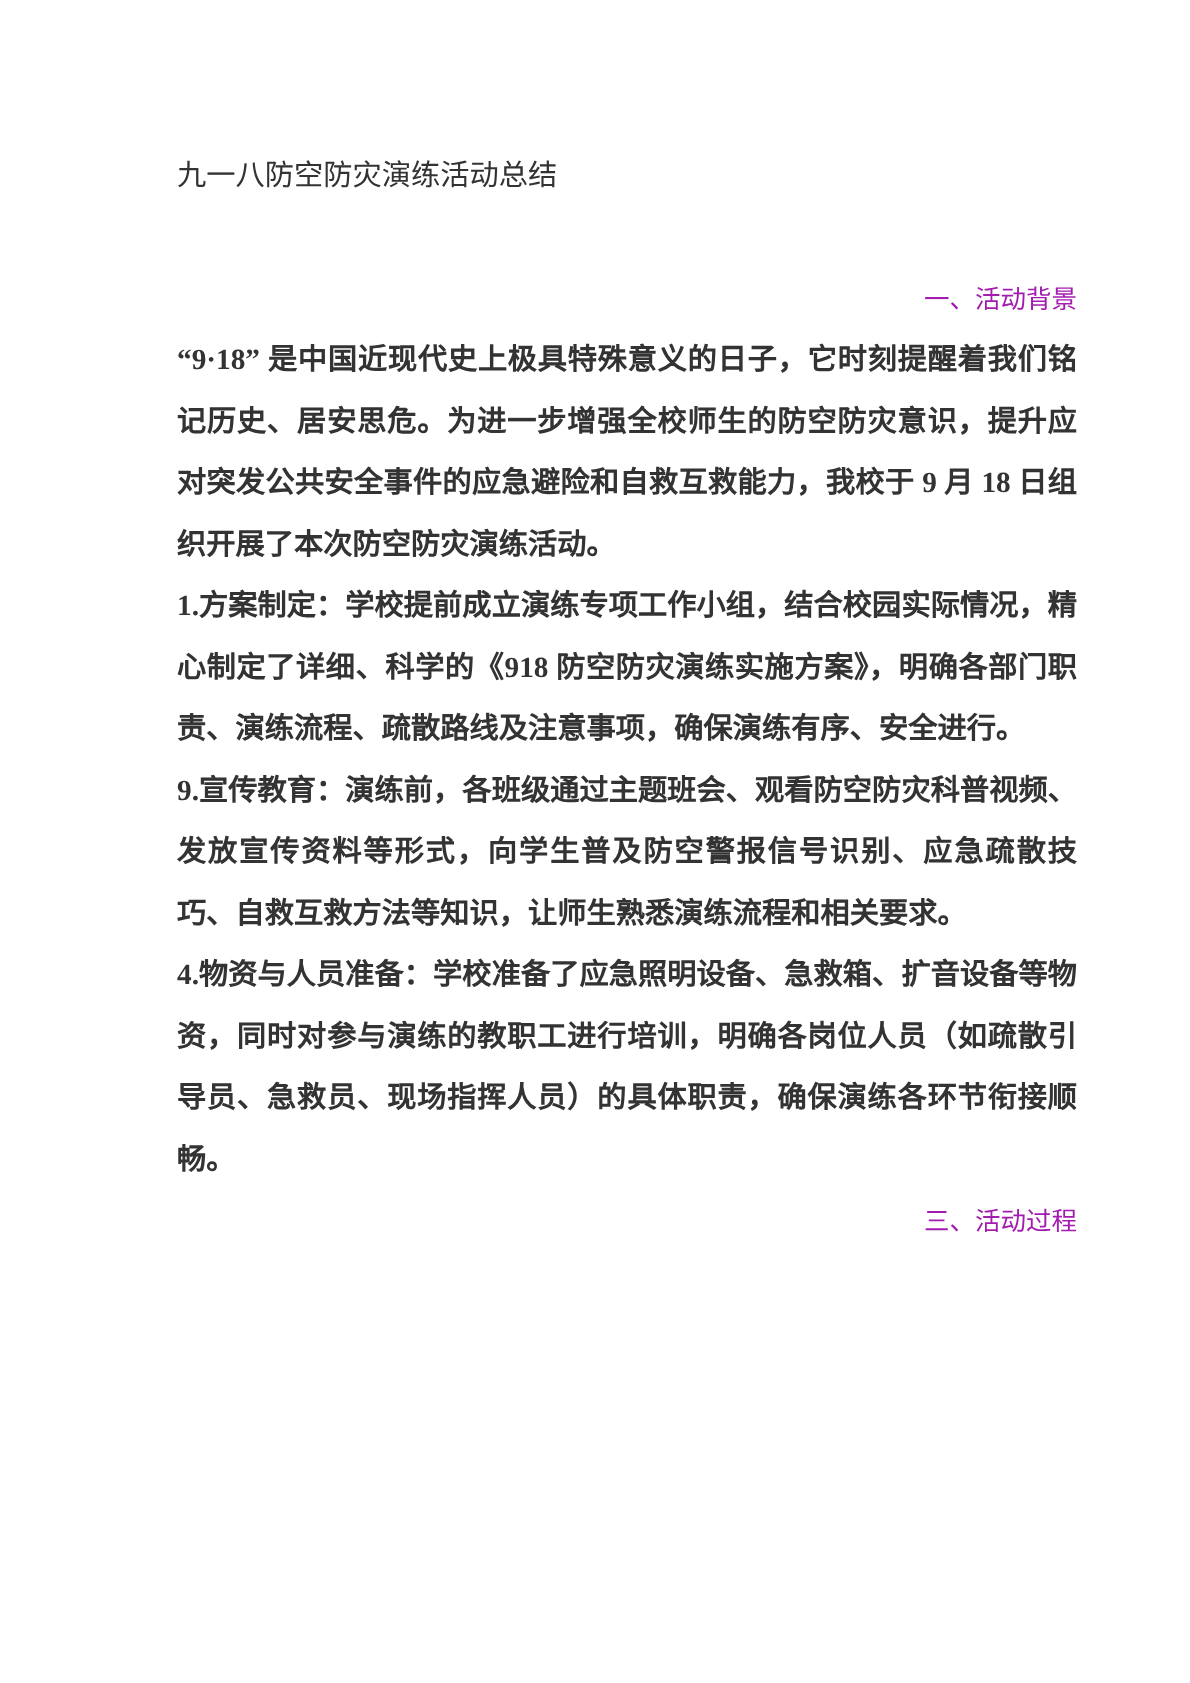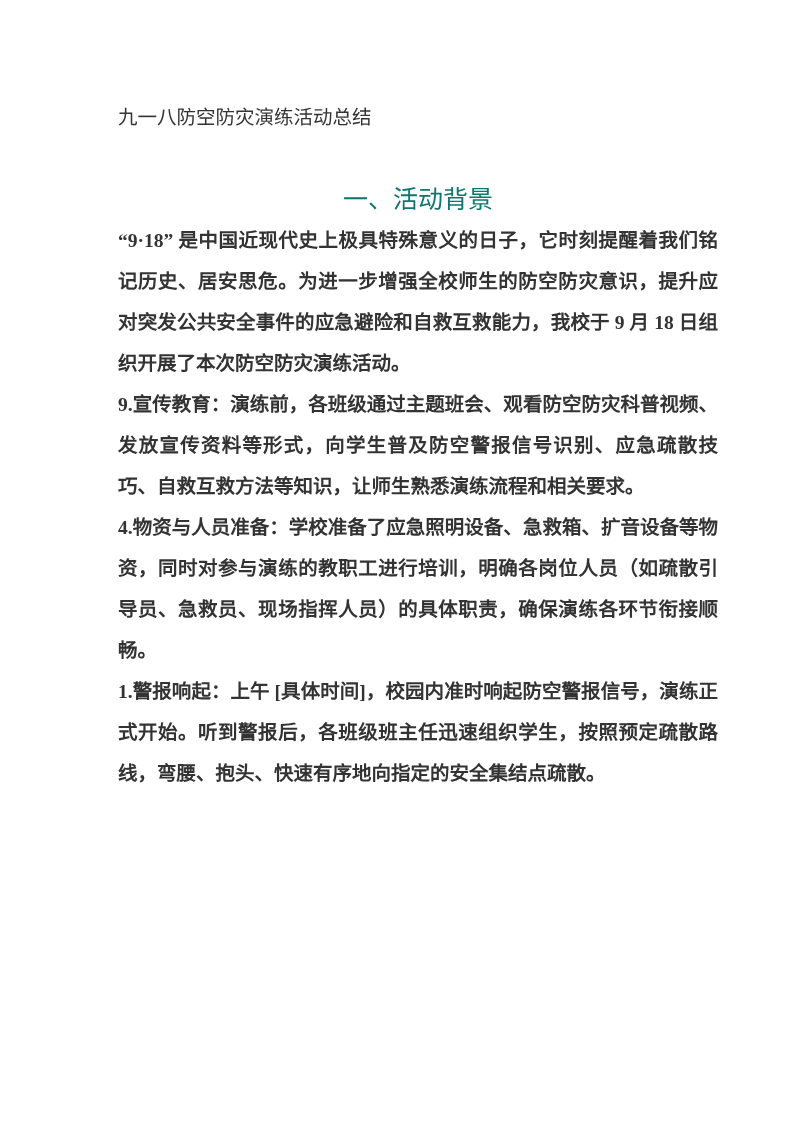--- a/index.html
+++ b/index.html
@@ -34,25 +34,25 @@
     line-height: 41px;
     color: #333333;
     text-align: left;
   }
 
   .blank-line {
     height: 41px;
   }
 
   .section-heading {
-    font-size: 25px;
+    font-size: 17px;
     font-weight: normal;
     line-height: 41px;
-    color: #0f766e;
-    text-align: center;
+    color: #a21caf;
+    text-align: right;
   }
 
   .paragraph {
     font-size: 19.5px;
     line-height: 41px;
     color: #333333;
     text-align: justify;
     text-justify: inter-ideograph;
     word-break: break-all;
     font-weight: bold;
@@ -66,22 +66,23 @@
 
     <h1 class="doc-title">九一八防空防灾演练活动总结</h1>
 
     <div class="blank-line"></div>
 
     <h2 class="section-heading">一、活动背景</h2>
 
     <p class="paragraph">“9·18” 是中国近现代史上极具特殊意义的日子，它时刻提醒着我们铭记历史、居安思危。为进一步增强全校师生的防空防灾意识，提升应对突发公共安全事件的应急避险和自救互救能力，我校于 9 月 18 日组织开展了本次防空防灾演练活动。</p>
 
 
+    <p class="paragraph">1.方案制定：学校提前成立演练专项工作小组，结合校园实际情况，精心制定了详细、科学的《918 防空防灾演练实施方案》，明确各部门职责、演练流程、疏散路线及注意事项，确保演练有序、安全进行。</p>
 
     <p class="paragraph">9.宣传教育：演练前，各班级通过主题班会、观看防空防灾科普视频、发放宣传资料等形式，向学生普及防空警报信号识别、应急疏散技巧、自救互救方法等知识，让师生熟悉演练流程和相关要求。</p>
 
     <p class="paragraph">4.物资与人员准备：学校准备了应急照明设备、急救箱、扩音设备等物资，同时对参与演练的教职工进行培训，明确各岗位人员（如疏散引导员、急救员、现场指挥人员）的具体职责，确保演练各环节衔接顺畅。</p>
 
+    <h2 class="section-heading">三、活动过程</h2>
 
-    <p class="paragraph">1.警报响起：上午 [具体时间]，校园内准时响起防空警报信号，演练正式开始。听到警报后，各班级班主任迅速组织学生，按照预定疏散路线，弯腰、抱头、快速有序地向指定的安全集结点疏散。</p>
 
   </div>
 </div>
 
 </body></html>

